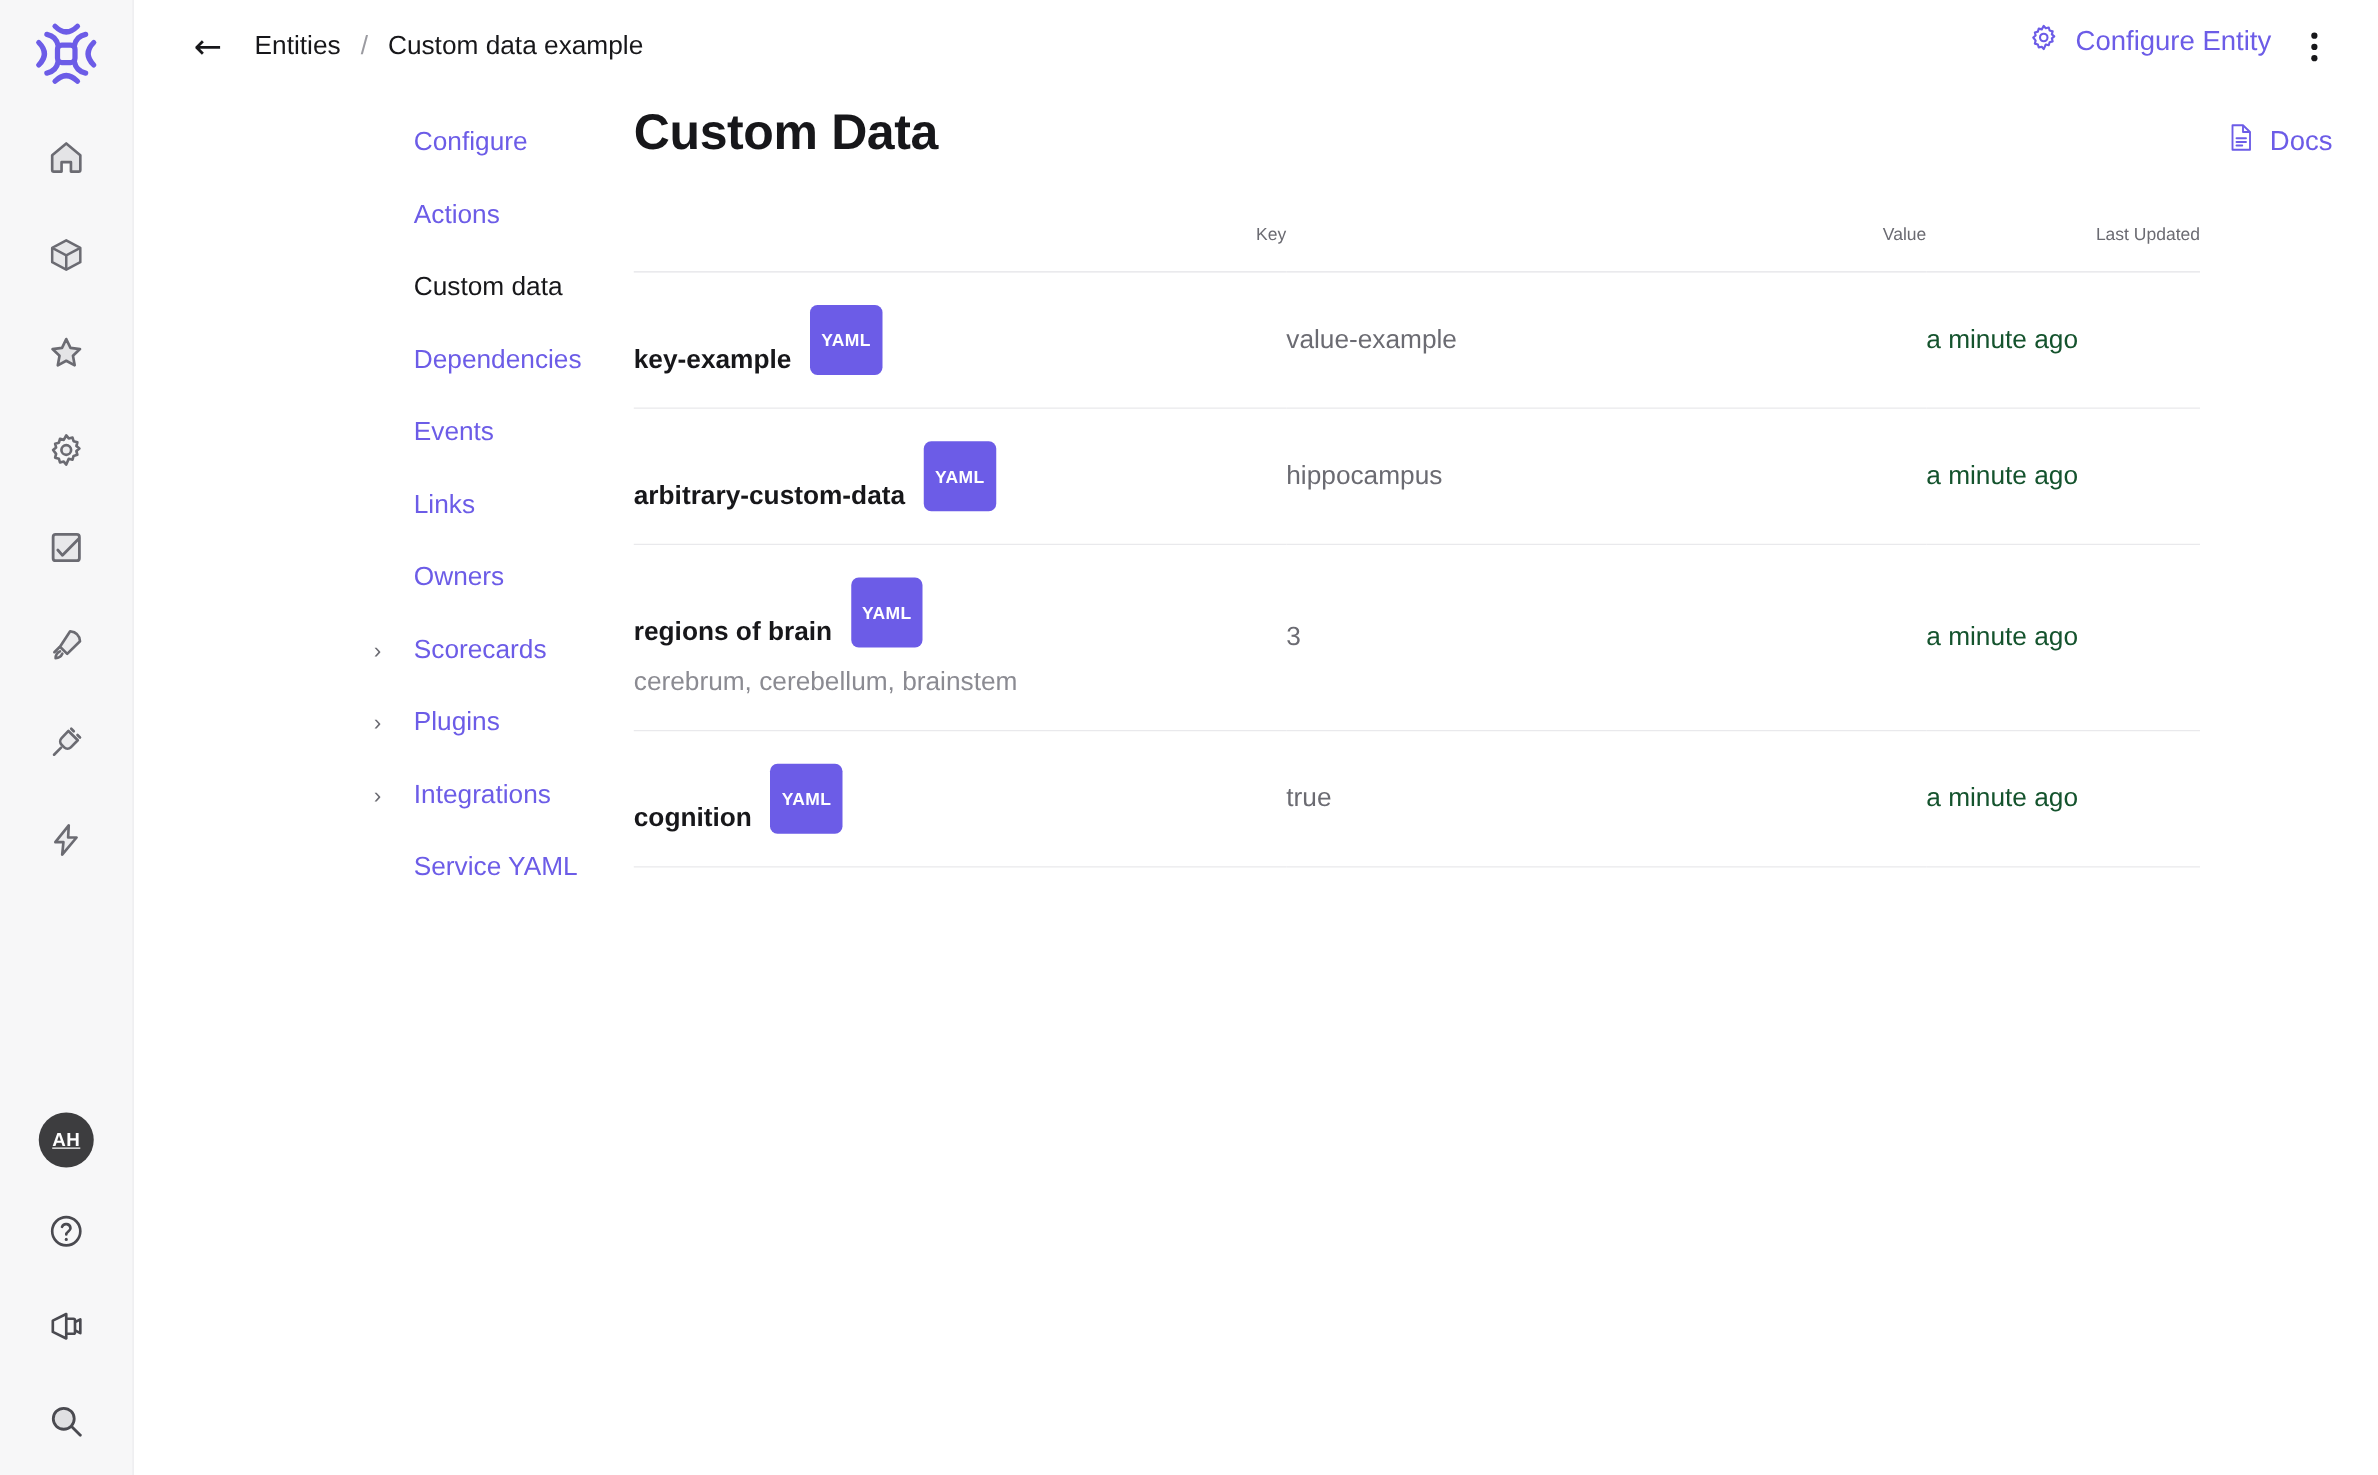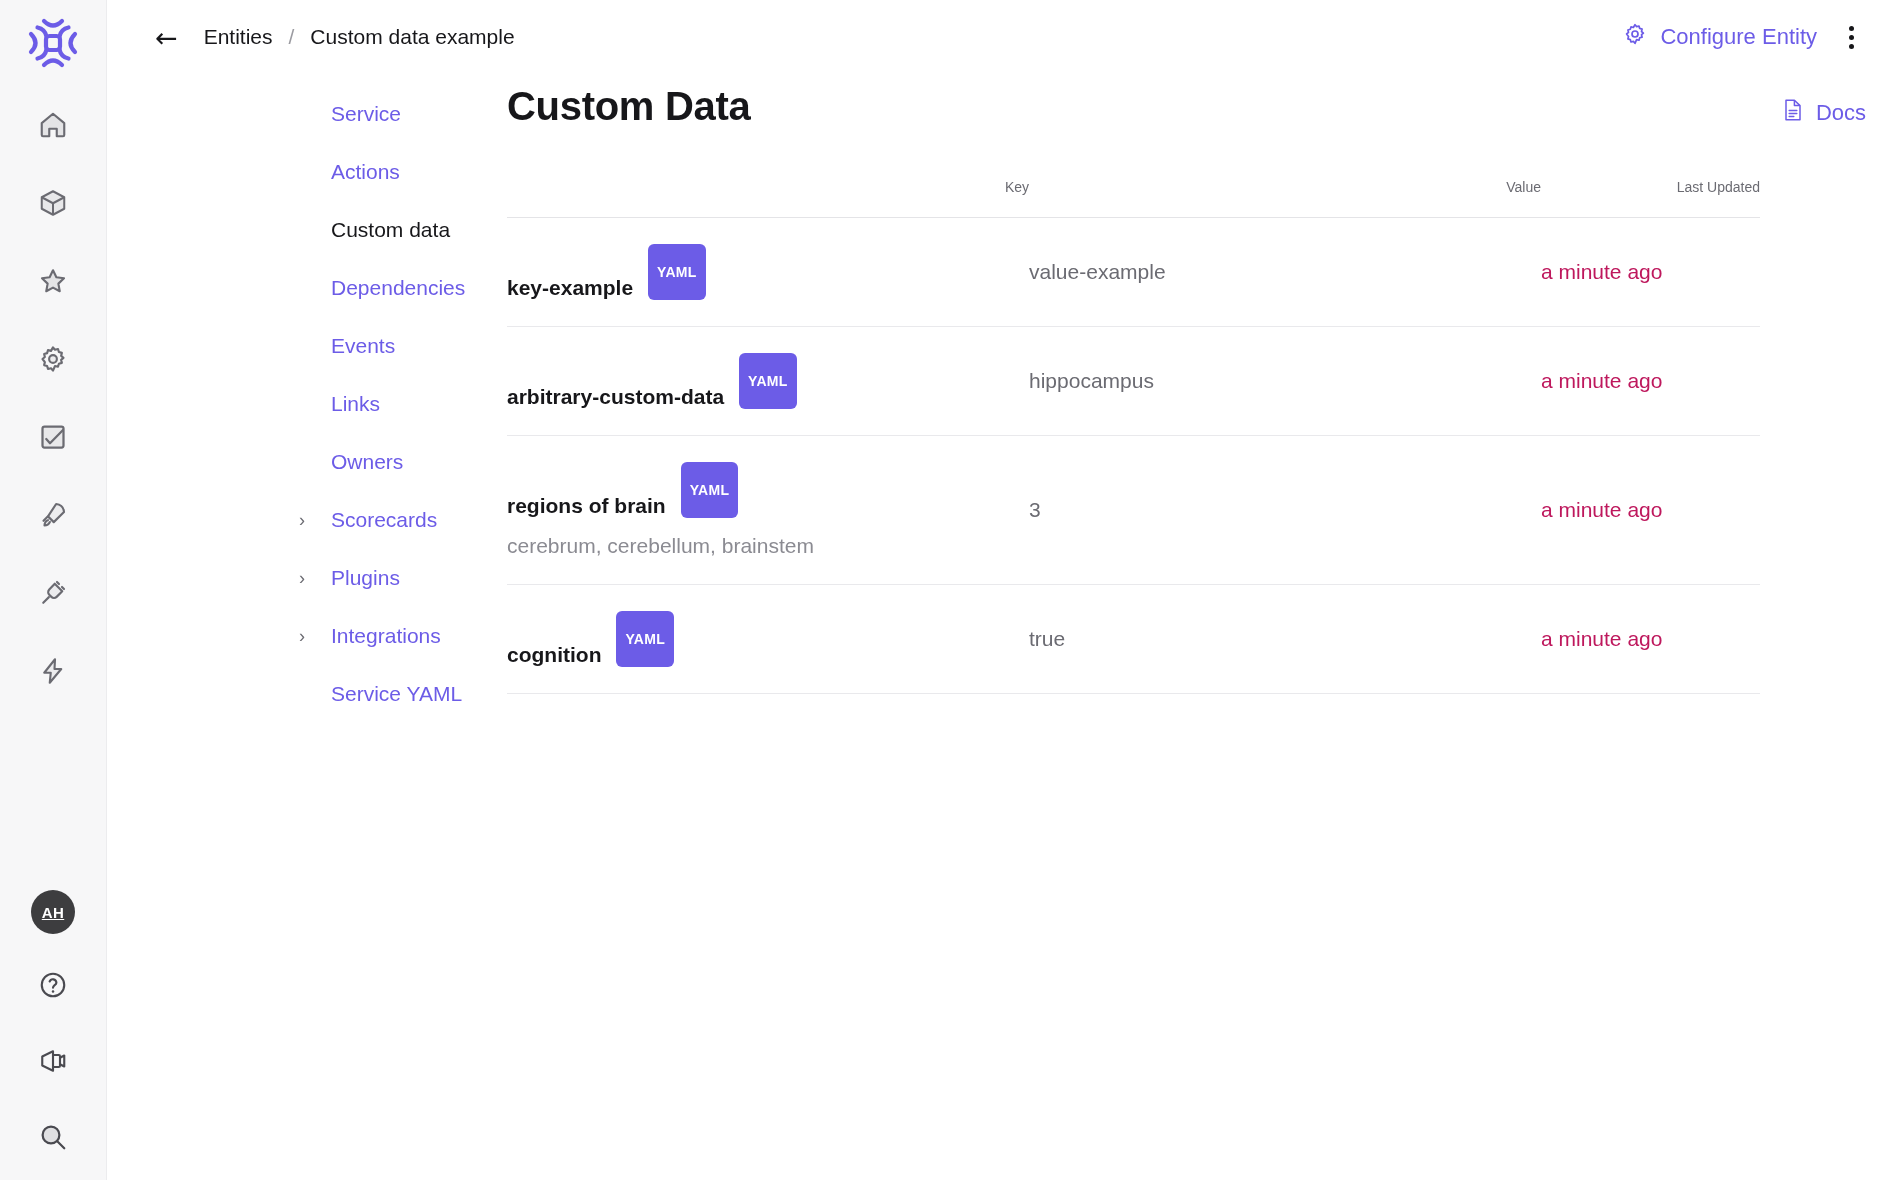--- a/index.html
+++ b/index.html
@@ -56,21 +56,21 @@
     padding: 0 36px 0 48px;
   }
   .back-arrow {
     font-size: 27px; color: #17171a; line-height: 1;
     margin-right: 26px; cursor: pointer; font-family: "DejaVu Sans", sans-serif;
   }
   .crumbs { display: flex; align-items: center; gap: 16px; font-size: 21px; }
   .crumb { color: #17171a; cursor: pointer; }
   .crumb-sep { color: #9b9ba1; }
   .crumb-current { color: #17171a; cursor: default; }
-  .topbar-right { margin-left: auto; display: flex; align-items: center; gap: 20px; }
+  .topbar-right { margin-left: auto; display: flex; align-items: flex-start; gap: 20px; }
   .configure {
     display: flex; align-items: center; gap: 13px;
     color: #6c5ce7; font-size: 22px; cursor: pointer;
   }
   .kebab {
     display: flex; flex-direction: column; gap: 4px;
     padding: 8px 12px; cursor: pointer;
   }
   .kebab i { width: 5px; height: 5px; border-radius: 50%; background: #17171a; display: block; }
 
@@ -118,21 +118,21 @@
   .key-line { display: flex; align-items: flex-end; gap: 15px; }
   .key-name { font-size: 21px; font-weight: 700; color: #17171a; }
   .badge {
     background: #6c5ce7; color: #ffffff;
     font-size: 14px; font-weight: 700; letter-spacing: .3px;
     padding: 20px 9px; border-radius: 6px; line-height: 1.15;
     cursor: pointer;
   }
   .key-desc { font-size: 21px; color: #8b8b92; margin-top: 16px; }
   .cell-val { font-size: 21px; color: #6b6b72; }
-  .cell-upd { font-size: 21px; color: #be185d; }
+  .cell-upd { font-size: 21px; color: #14532d; }
 </style>
 </head>
 <body>
 
 <div class="app">
 
   <nav class="rail">
 
     <div class="rail-logo">
       <svg width="58" height="58" viewBox="0 0 58 58" fill="none">
@@ -336,21 +336,21 @@
             <i></i>
         </div>
       </div>
     </header>
 
     <div class="body">
 
       <nav class="subnav">
 
         <div class="subnav-item">
-          <span>Service</span>
+          <span>Configure</span>
         </div>
         <div class="subnav-item">
           <span>Actions</span>
         </div>
         <div class="subnav-item active">
           <span>Custom data</span>
         </div>
         <div class="subnav-item">
           <span>Dependencies</span>
         </div>

